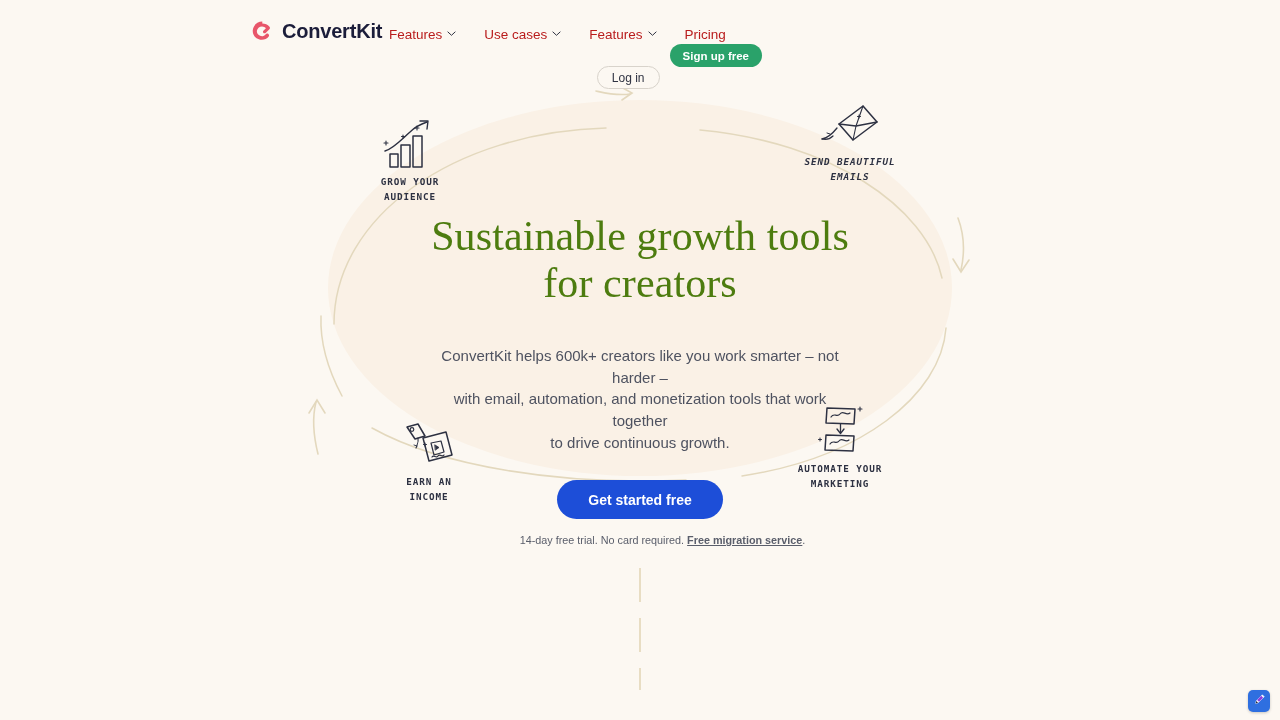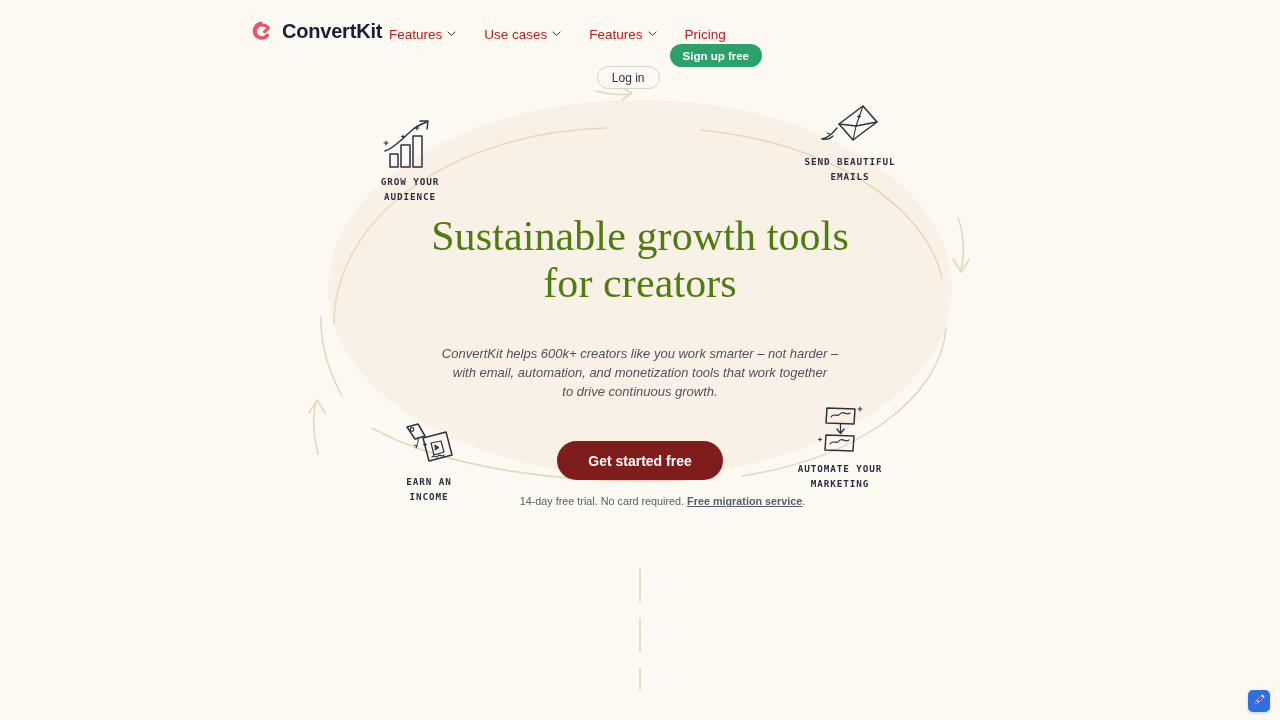--- a/index.html
+++ b/index.html
@@ -156,42 +156,41 @@
     font-family: "Liberation Serif", "DejaVu Serif", serif;
     font-size: 42px;
     line-height: 1.11;
     font-weight: 400;
     color: #4d7c0f;
     letter-spacing: 0.1px;
   }
   .headline .ln { display: block; }
 
   .subhead {
-    margin: 15px auto;
+    margin: 2px auto;
     padding-top: 23px;
     width: 400px;
-    font-size: 13px;
+    font-size: 15px;
     line-height: 1.44;
     color: #4e5260;
-    font-style: italic;
   }
   .subhead .ln { display: block; }
 
   .cta-wrap {
     padding-top: 25px;
   }
   .btn-cta {
     display: inline-flex;
     align-items: center;
     justify-content: center;
     height: 39px;
     padding: 0 31px;
     border: none;
     border-radius: 999px;
-    background: #7f1d1d;
+    background: #1d4ed8;
     color: #fff;
     font-size: 14px;
     font-weight: 700;
     cursor: pointer;
     font-family: inherit;
   }
 
   .trial-note {
     padding-top: 15px;
     font-size: 10.8px;
@@ -225,21 +224,21 @@
     font-size: 9.3px;
     font-weight: 700;
     letter-spacing: 0.9px;
     line-height: 1.6;
     color: #2d3142;
     text-transform: uppercase;
   }
   .callout .cap .ln { display: block; }
 
   #callout-grow   { left: 345px;  top: 50px; }
-  #callout-email  { left: 785px;  top: 30px; }
+  #callout-email  { left: 785px;  top: 30px; font-style: italic; }
   #callout-income { left: 364px;  top: 350px; }
   #callout-auto   { left: 775px;  top: 337px; }
 
   
   .divider-dash {
     position: absolute;
     left: 639px;
     top: 568px;
     width: 2px;
     height: 122px;

